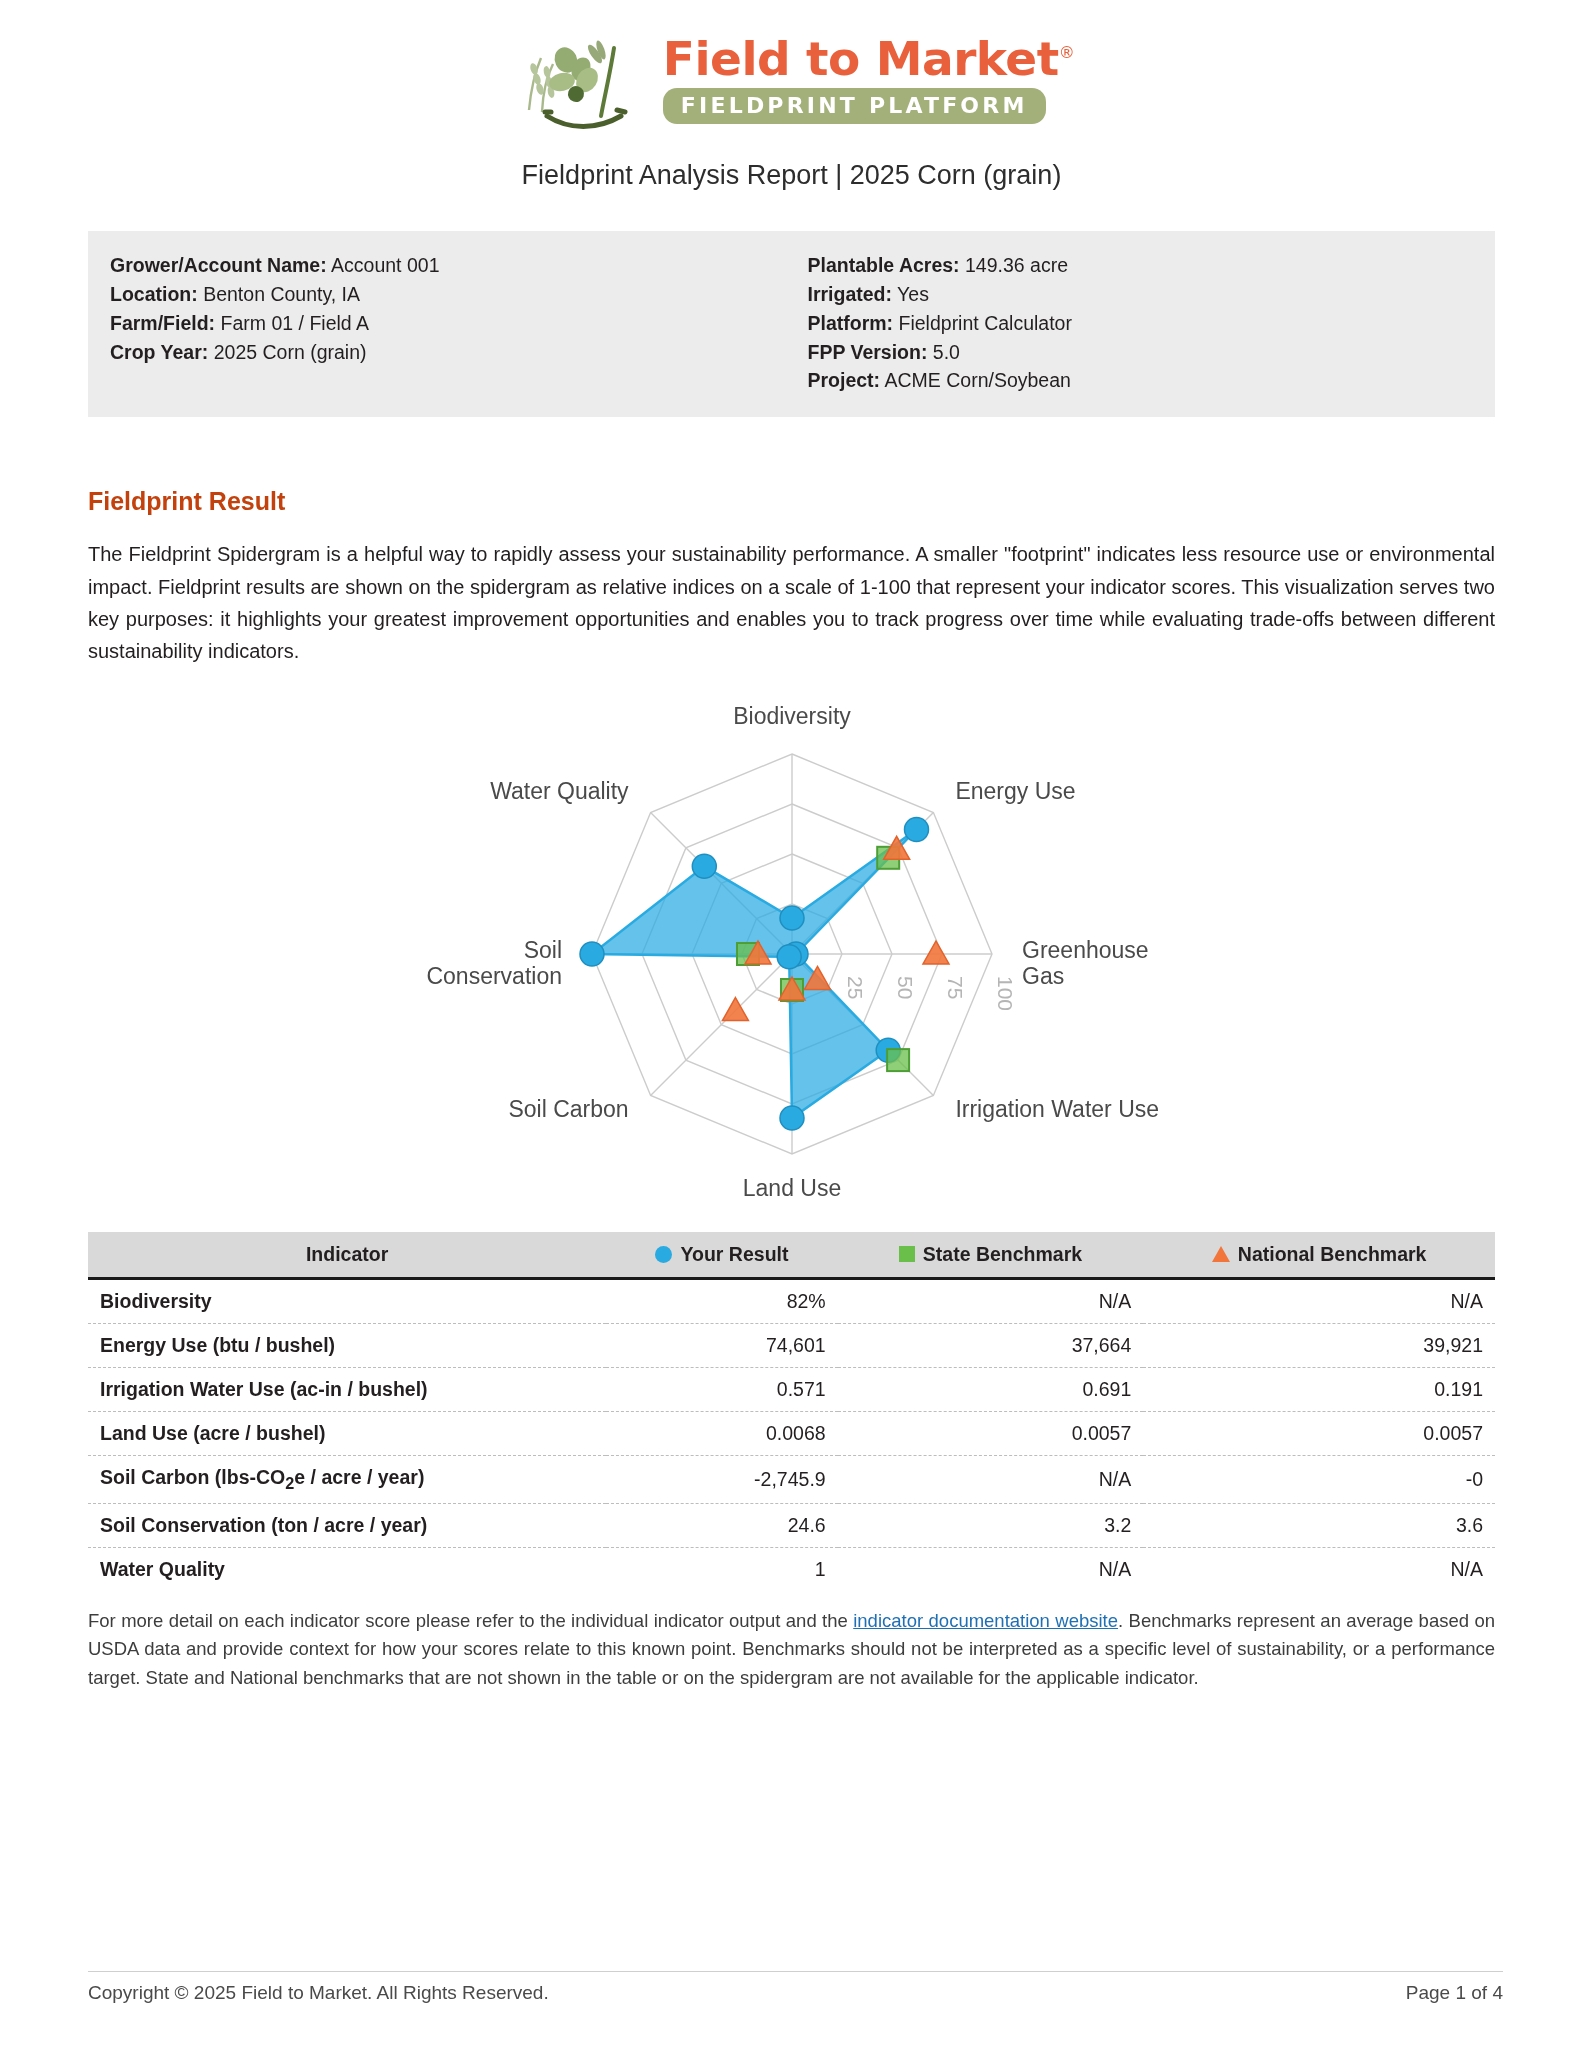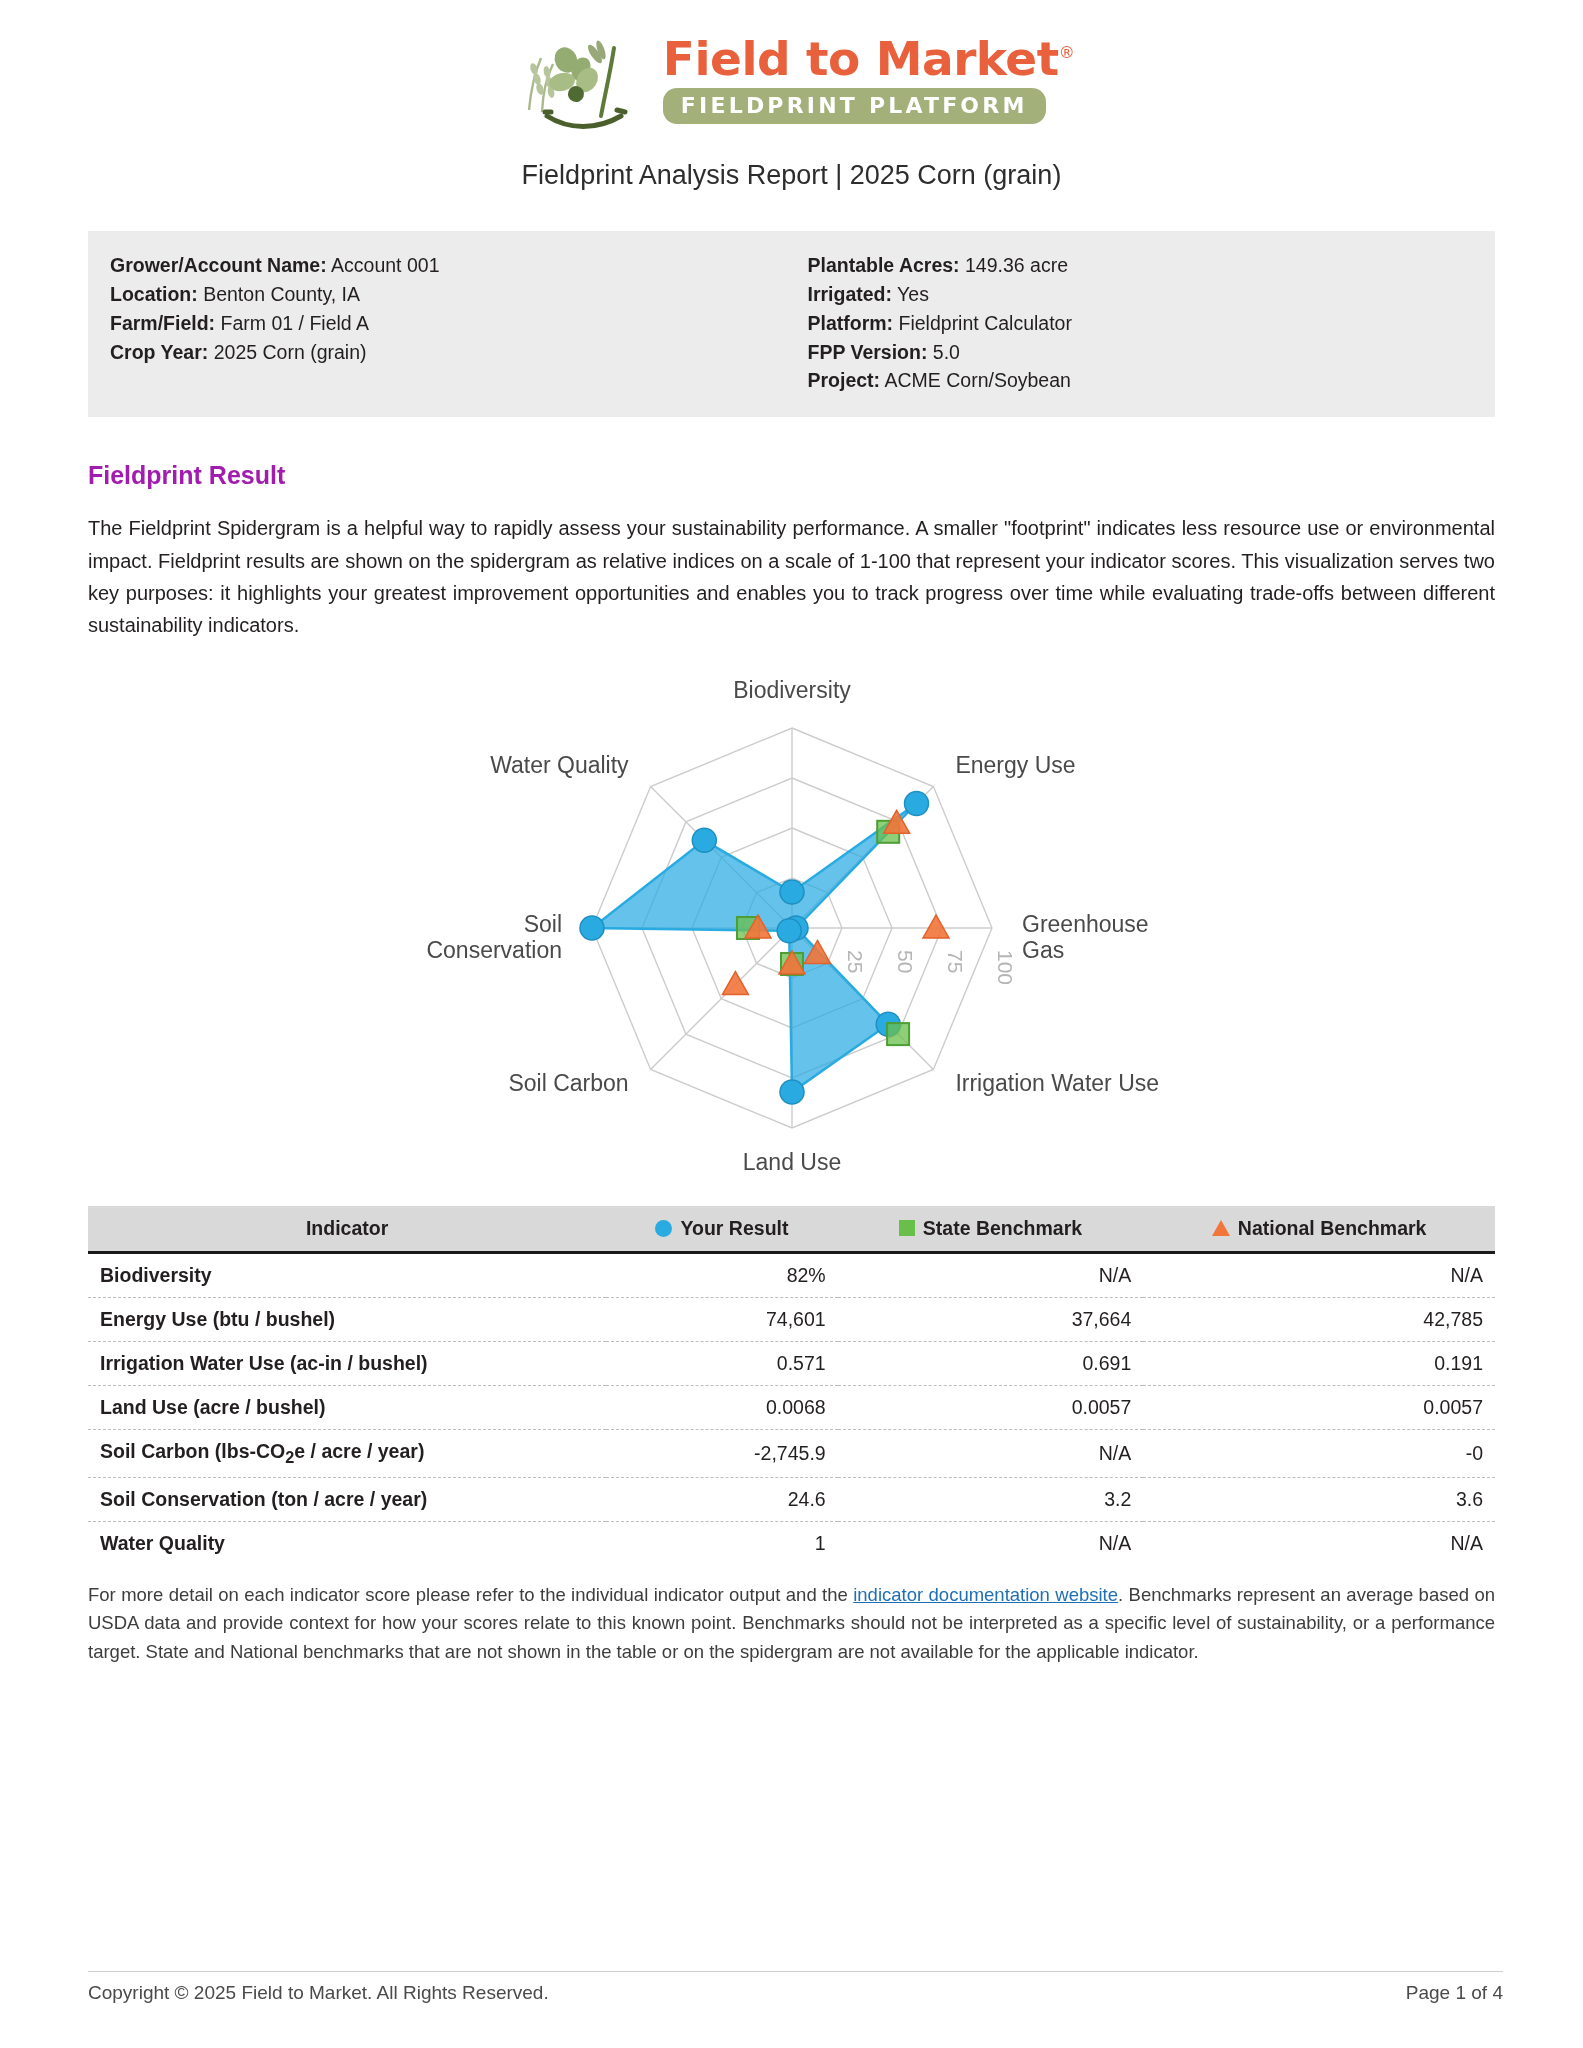--- a/index.html
+++ b/index.html
@@ -71,24 +71,24 @@
     font-size: 19.5px;
     line-height: 1.48;
     color: #231f20;
     white-space: nowrap;
   }
   .info-row b { font-weight: 700; }
   .info-row span.val { font-weight: 400; }
 
   
   h2.section-title {
-    margin: 44px 88px 0 88px;
+    margin: 70px 88px 0 88px;
     font-size: 25px;
     font-weight: 700;
-    color: #a21caf;
+    color: #c2410c;
   }
   p.intro {
     margin: 22px 88px 0 88px;
     font-size: 20px;
     line-height: 1.62;
     color: #231f20;
     text-align: justify;
   }
 
   
@@ -316,21 +316,21 @@
         <tr>
           <td class="label">Biodiversity</td>
           <td class="num">82%</td>
           <td class="num">N/A</td>
           <td class="num">N/A</td>
         </tr>
         <tr>
           <td class="label">Energy Use (btu / bushel)</td>
           <td class="num">74,601</td>
           <td class="num">37,664</td>
-          <td class="num">42,785</td>
+          <td class="num">39,921</td>
         </tr>
         <tr>
           <td class="label">Irrigation Water Use (ac-in / bushel)</td>
           <td class="num">0.571</td>
           <td class="num">0.691</td>
           <td class="num">0.191</td>
         </tr>
         <tr>
           <td class="label">Land Use (acre / bushel)</td>
           <td class="num">0.0068</td>

